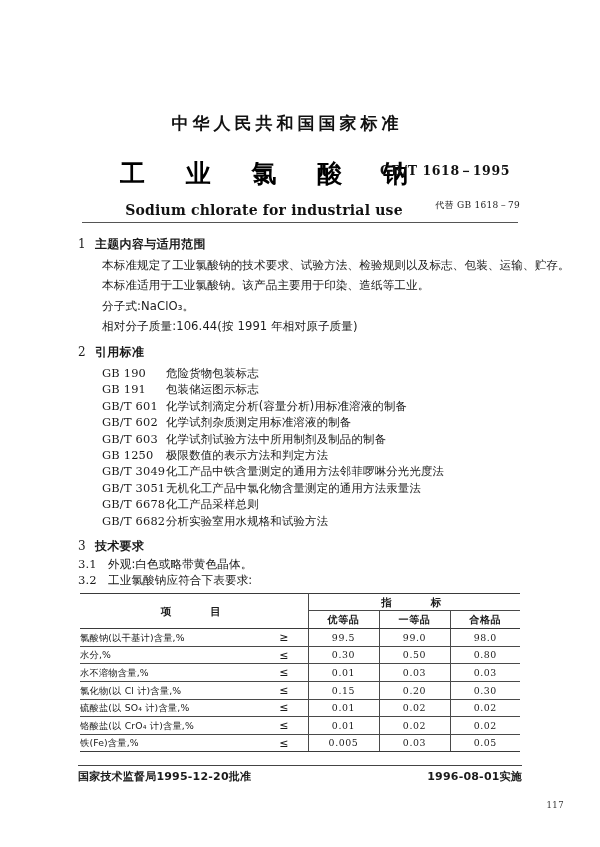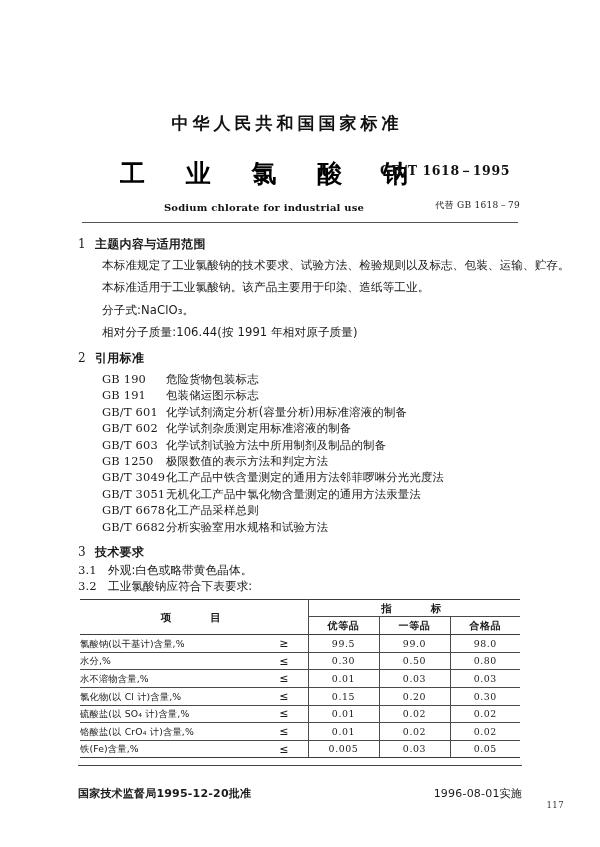--- a/index.html
+++ b/index.html
@@ -48,21 +48,21 @@
     text-align: center;
     font-size: 25px;
     font-weight: bold;
     letter-spacing: 16px;
     color: #000;
     margin-left: -72px;
     padding-left: 16px;
   }
   .doc-subtitle {
     text-align: center;
-    font-size: 10px;
+    font-size: 14px;
     font-weight: bold;
     font-family: "DejaVu Serif", "Liberation Serif", serif;
     letter-spacing: 0.2px;
     color: #111;
     margin-top: 12px;
     margin-left: -72px;
   }
   .std-no {
     position: absolute;
     right: 12px;
@@ -110,21 +110,21 @@
     letter-spacing: 0.3px;
     white-space: nowrap;
   }
   .sec-head .num {
     display: inline-block;
     width: 17px;
     font-family: "DejaVu Serif", "Liberation Serif", serif;
     font-weight: normal;
   }
   .para {
-    margin: 6px 0 4px 0;
+    margin: 0 0 4px 0;
     padding-left: 24px;
     font-size: 11.6px;
     letter-spacing: 0.1px;
     white-space: nowrap;
     line-height: 1.42;
   }
   .ref-list {
     padding-left: 24px;
     margin: 1px 0 0 0;
   }
@@ -235,35 +235,34 @@
     width: 444px;
     height: 0;
     border-top: 1.1px solid #444;
   }
   .footer {
     position: absolute;
     left: 78px;
     top: 769px;
     width: 444px;
     height: 16px;
-    margin-top: 17px;
   }
   .footer-left {
     position: absolute;
     left: 0; top: 0;
     font-size: 11px;
     font-weight: bold;
     letter-spacing: 0.2px;
     white-space: nowrap;
   }
   .footer-right {
     position: absolute;
     right: 0; top: 0;
     font-size: 11px;
-    font-weight: normal;
+    font-weight: bold;
     letter-spacing: 0.2px;
     white-space: nowrap;
   }
   .page-no {
     position: absolute;
     right: 36px;
     top: 800px;
     font-size: 8.5px;
     font-family: "DejaVu Serif", "Liberation Serif", serif;
     color: #333;

